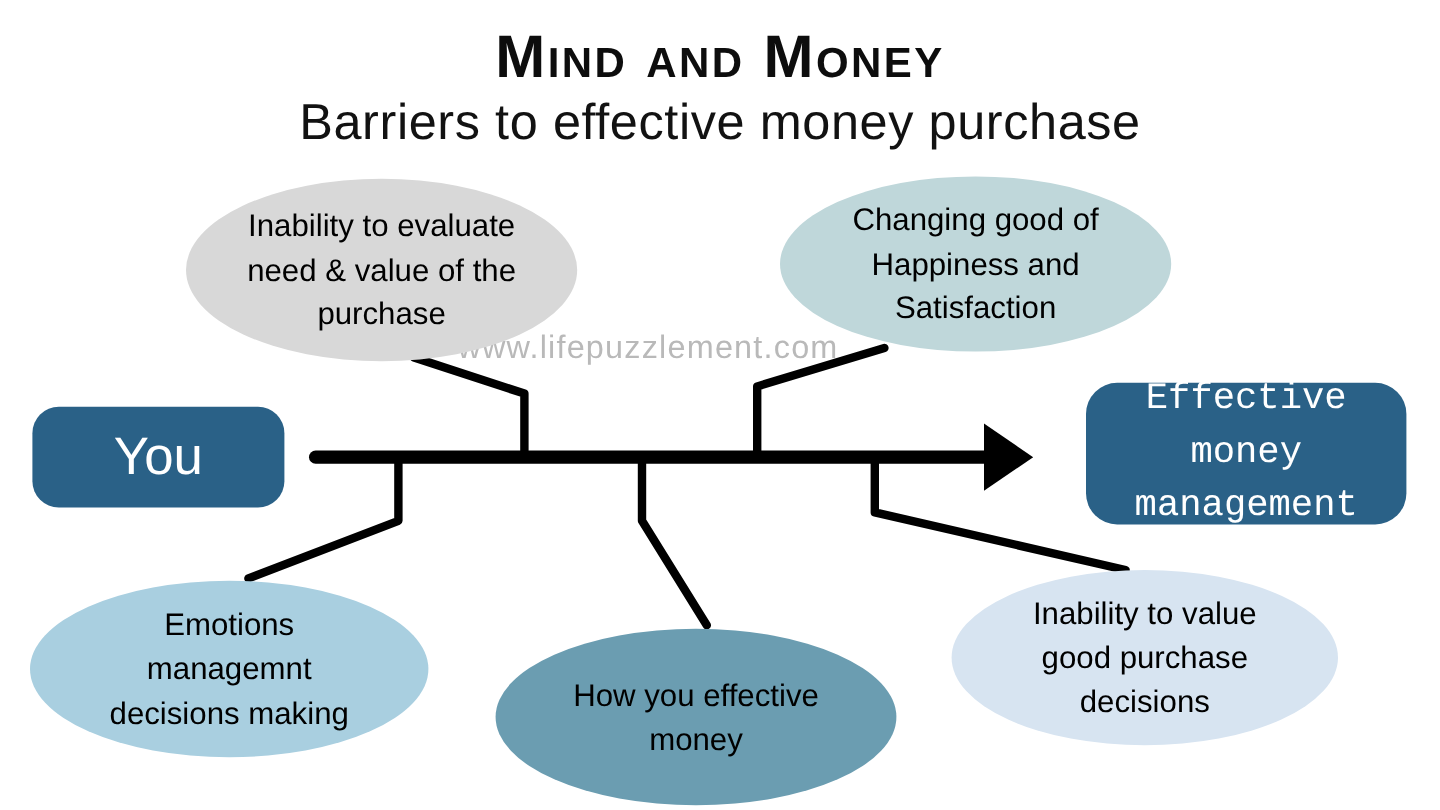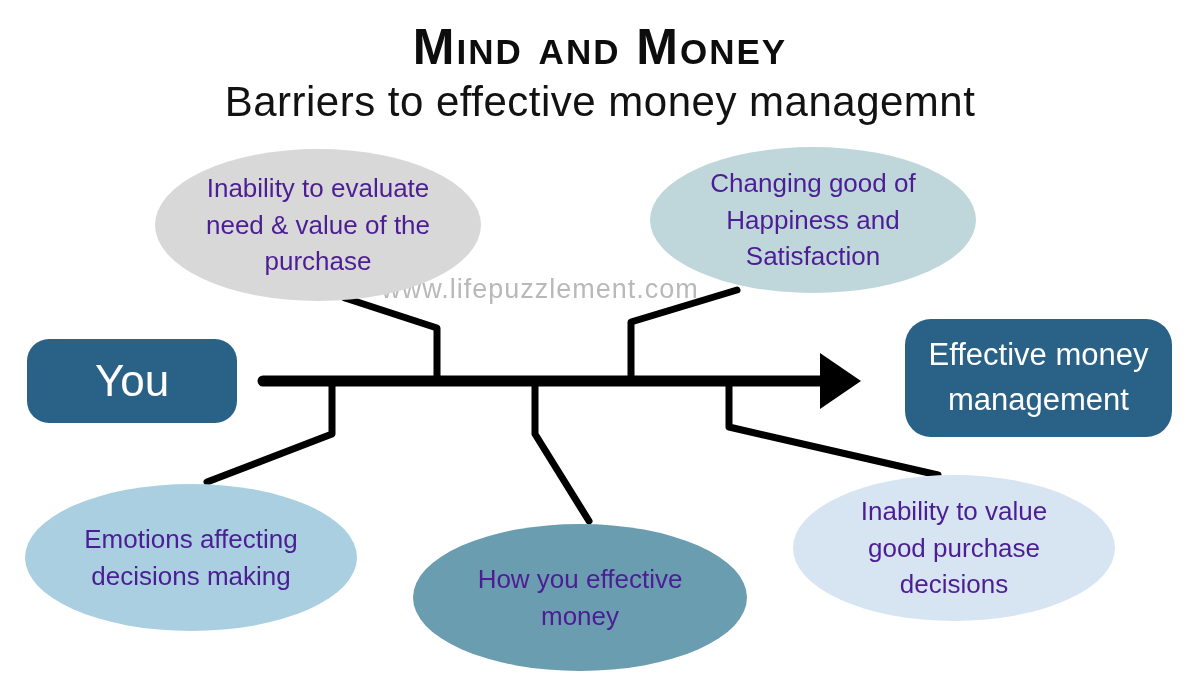--- a/index.html
+++ b/index.html
@@ -23,66 +23,66 @@
   .lines{position:absolute;left:0;top:0;width:1200px;height:675px;}
   .node{
     position:absolute;border-radius:22px;color:#ffffff;
     display:flex;align-items:center;justify-content:center;text-align:center;
   }
   .node-you{left:27px;top:327px;width:210px;height:84px;font-size:44px;}
   .node-goal{left:905px;top:307px;width:267px;height:118px;font-size:31px;line-height:1.45;border-radius:26px;padding:0 10px;box-sizing:border-box;}
   .cause{
     position:absolute;border-radius:50%;
     display:flex;align-items:center;justify-content:center;text-align:center;
-    font-size:26px;line-height:1.42;color:#4c1d95;
+    font-size:26px;line-height:1.42;color:#000000;
   }
   .cause .lbl{display:block;}
   .cause-evaluate{left:155px;top:137px;width:326px;height:152px;padding:0 34px;box-sizing:border-box;}
   .cause-happiness{left:650px;top:135px;width:326px;height:146px;padding:0 50px;box-sizing:border-box;}
   .cause-emotions{left:25px;top:472px;width:332px;height:147px;padding:0 40px;box-sizing:border-box;}
   .cause-perceive{left:413px;top:512px;width:334px;height:147px;padding:0 60px;box-sizing:border-box;}
   .cause-purchase{left:793px;top:463px;width:322px;height:146px;padding:0 50px;box-sizing:border-box;}
 </style>
 </head>
 <body>
 
 <div class="canvas">
 
   <h1 class="title">Mind and Money</h1>
-  <div class="subtitle">Barriers to effective money managemnt</div>
+  <div class="subtitle">Barriers to effective money purchase</div>
   <div class="watermark">www.lifepuzzlement.com</div>
 
   <svg class="lines" viewBox="0 0 1200 675" xmlns="http://www.w3.org/2000/svg">
     <line x1="263" y1="369" x2="824" y2="369" stroke="#000000" stroke-width="11" stroke-linecap="round"></line>
     <polygon points="820,341 861,369 820,397" fill="#000000"></polygon>
     <polyline points="345,286 437,316 437,366" fill="none" stroke="#000000" stroke-width="7" stroke-linecap="round" stroke-linejoin="round"></polyline>
     <polyline points="737,278 631,310 631,366" fill="none" stroke="#000000" stroke-width="7" stroke-linecap="round" stroke-linejoin="round"></polyline>
     <polyline points="207,470 332,422 332,372" fill="none" stroke="#000000" stroke-width="7" stroke-linecap="round" stroke-linejoin="round"></polyline>
     <polyline points="589,509 535,422 535,372" fill="none" stroke="#000000" stroke-width="7" stroke-linecap="round" stroke-linejoin="round"></polyline>
     <polyline points="938,463 729,415 729,372" fill="none" stroke="#000000" stroke-width="7" stroke-linecap="round" stroke-linejoin="round"></polyline>
   </svg>
 
   <div class="node node-you" style="background-color: rgb(42, 97, 135);">
     <span>You</span>
   </div>
 
-  <div class="node node-goal" style="background-color: rgb(42, 97, 135);">
+  <div class="node node-goal" style="background-color: rgb(42, 97, 135); font-family: Liberation Mono, monospace;">
     <span>Effective money management</span>
   </div>
 
   <div class="cause cause-evaluate" style="background-color: rgb(216, 216, 216);">
     <span class="lbl">Inability to evaluate need &amp; value of the purchase</span>
   </div>
 
   <div class="cause cause-happiness" style="background-color: rgb(191, 215, 218);">
     <span class="lbl">Changing good of Happiness and Satisfaction</span>
   </div>
 
   <div class="cause cause-emotions" style="background-color: rgb(169, 207, 224);">
-    <span class="lbl">Emotions affecting decisions making</span>
+    <span class="lbl">Emotions managemnt decisions making</span>
   </div>
 
   <div class="cause cause-perceive" style="background-color: rgb(107, 157, 177);">
     <span class="lbl">How you effective money</span>
   </div>
 
   <div class="cause cause-purchase" style="background-color: rgb(215, 228, 241);">
     <span class="lbl">Inability to value good purchase decisions</span>
   </div>
 

